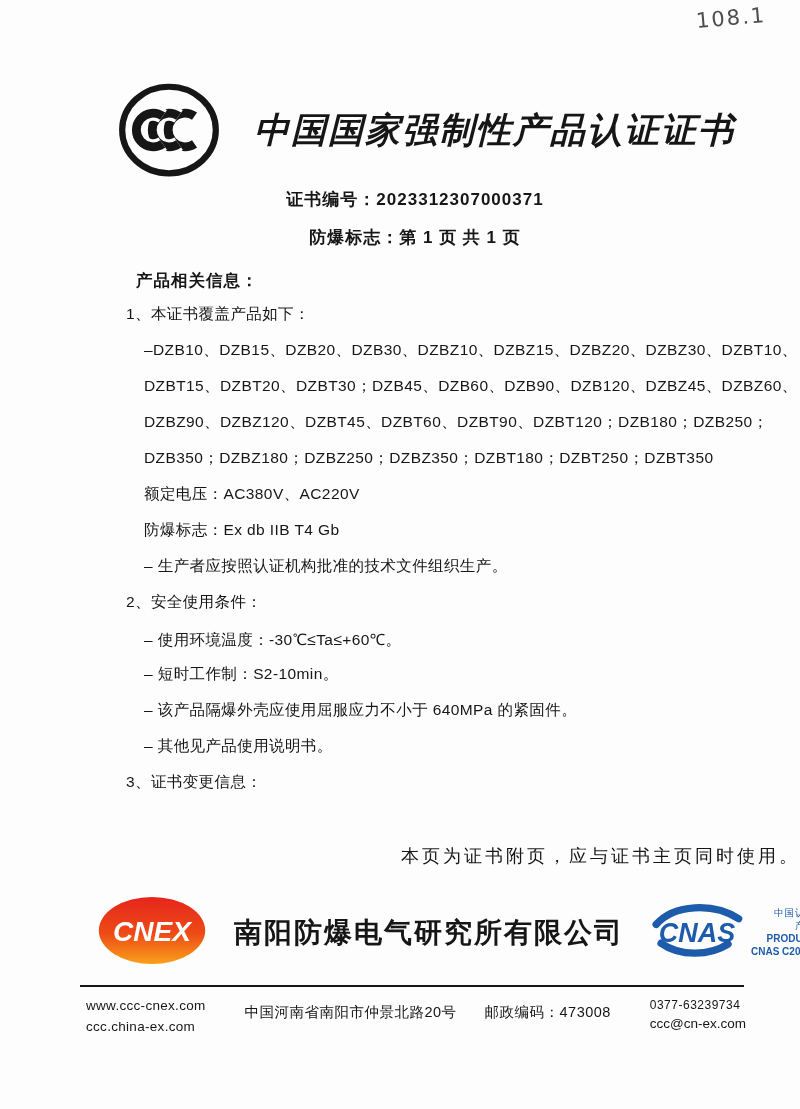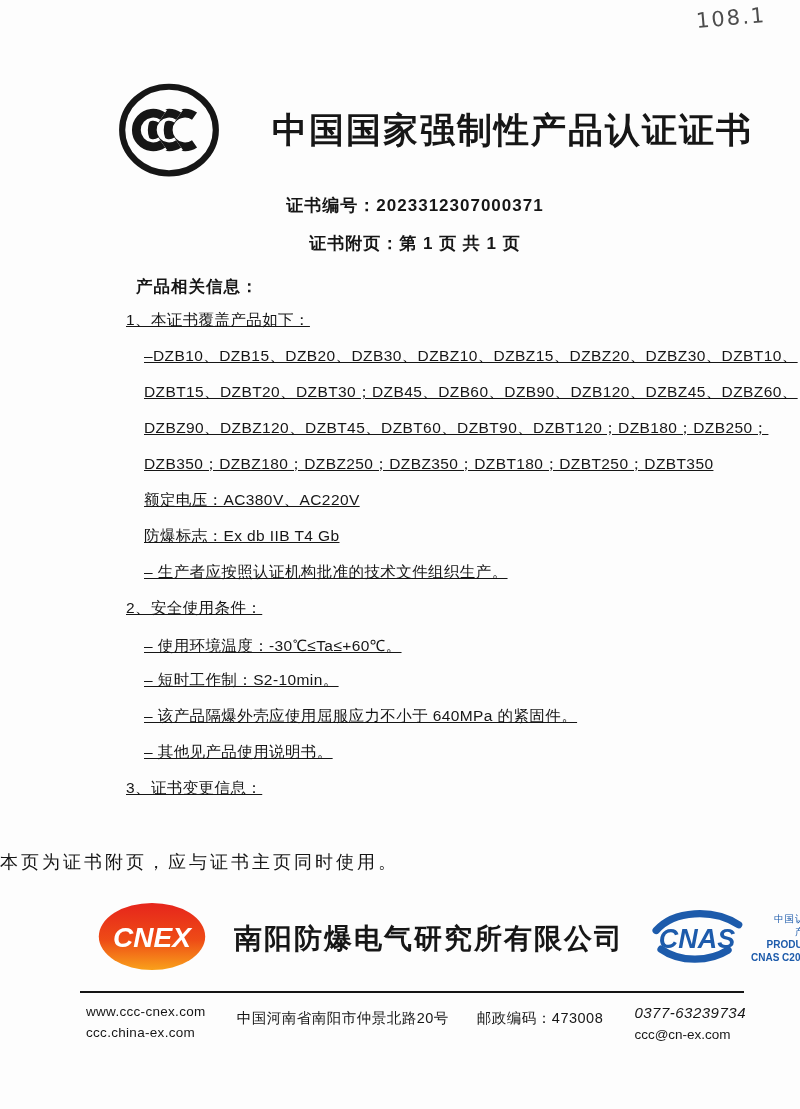--- a/index.html
+++ b/index.html
@@ -7,44 +7,44 @@
   .page {
     width:800px; height:1109px; margin:0 auto; position:relative;
     background:#fdfdfd; color:#161616; overflow:hidden;
     font-family:"Liberation Sans", sans-serif;
   }
   .handwritten {
     position:absolute; top:6px; right:34px;
     font-family:"DejaVu Sans", sans-serif;
     font-size:21px; color:#4d4d4d; transform:rotate(-5deg); letter-spacing:2px;
   }
-  .header { display:flex; align-items:center; gap:50px; padding:80px 0 0 116px; }
+  .header { display:flex; align-items:center; gap:32px; padding:80px 0 0 116px;font-style:italic; }
   .ccc-logo svg { display:block; }
   .doc-title { font-size:35px; font-weight:bold; letter-spacing:2px; white-space:nowrap; }
-  .cert-block { text-align:center; padding-left:30px; margin-top:14px; }
+  .cert-block { text-align:center; padding-left:30px; margin-top:8px; }
   .cert-line { font-weight:bold; font-size:17px; letter-spacing:1px; margin-bottom:15px; }
   .body { padding:6px 60px 0 124px; }
   .section-heading { font-weight:bold; font-size:16.5px; letter-spacing:1px; margin-bottom:12px;margin-left:12px; }
-  .line { font-size:15.5px; height:22px; margin-bottom:14px; letter-spacing:0.4px; white-space:nowrap;text-decoration:underline; }
+  .line { font-size:15.5px; height:22px; margin-bottom:14px; letter-spacing:0.4px; white-space:nowrap; }
   .l1 { margin-left:2px; }
   .l2 { margin-left:20px; }
-  .closing-note { text-align:left; margin-top:50px; font-size:18px; letter-spacing:3px; }
+  .closing-note { text-align:right; margin-top:50px; font-size:18px; letter-spacing:3px; }
   .logo-row { display:flex; align-items:center; margin-top:26px; padding-left:96px;text-align:right; }
   .company-name { font-size:28px; font-weight:bold; letter-spacing:2px; margin:0 24px 0 26px; white-space:nowrap; }
   .cnas-block { display:flex; align-items:center; gap:5px; }
   .cnas-caption { color:#1d5bab; line-height:1.3; }
   .cnas-caption .cjk { font-size:9.5px; letter-spacing:1px; }
   .cnas-caption .en { font-size:10px; font-weight:bold; white-space:nowrap; }
   .separator { height:2px; background:#151515; margin:14px 56px 0 80px; }
   .bottom-bar { display:flex; justify-content:space-between; align-items:flex-start; padding:9px 54px 0 86px; }
   .websites { font-size:13.5px; line-height:1.55; letter-spacing:0.3px; }
   .address-block { font-size:14.5px; padding-top:7px; letter-spacing:0.5px; white-space:nowrap; }
   .address-block .gap { display:inline-block; width:28px; }
   .contact-block { line-height:1.5; }
-  .contact-block .phone { font-size:15px; letter-spacing:0.5px;font-style:italic; }
+  .contact-block .phone { font-size:12px; letter-spacing:0.5px; }
   .contact-block .email { font-size:13.5px; }
 </style>
 </head>
 <body>
 
 <div class="page">
 
   <div class="handwritten">108.1</div>
 
   <div class="header">
@@ -57,21 +57,21 @@
         <path d="M 70.9 40.4 A 19 19 0 1 0 70.9 71.6" fill="none" stroke="#161616" stroke-width="10"></path>
         <path d="M 52.9 40.4 A 19 19 0 1 0 52.9 71.6" fill="none" stroke="#fdfdfd" stroke-width="17"></path>
         <path d="M 52.9 40.4 A 19 19 0 1 0 52.9 71.6" fill="none" stroke="#161616" stroke-width="10"></path>
       </svg>
     </div>
     <div class="doc-title">中国国家强制性产品认证证书</div>
   </div>
 
   <div class="cert-block">
     <div class="cert-line"><span>证书编号：</span><span>2023312307000371</span></div>
-    <div class="cert-line"><span>证书附页：</span><span>第 1 页  共 1 页</span></div>
+    <div class="cert-line"><span>防爆标志：</span><span>第 1 页  共 1 页</span></div>
   </div>
 
   <div class="body">
     <div class="section-heading">产品相关信息：</div>
     <div class="line l1">1、本证书覆盖产品如下：</div>
     <div class="line l2">–DZB10、DZB15、DZB20、DZB30、DZBZ10、DZBZ15、DZBZ20、DZBZ30、DZBT10、</div>
     <div class="line l2">DZBT15、DZBT20、DZBT30；DZB45、DZB60、DZB90、DZB120、DZBZ45、DZBZ60、</div>
     <div class="line l2">DZBZ90、DZBZ120、DZBT45、DZBT60、DZBT90、DZBT120；DZB180；DZB250；</div>
     <div class="line l2">DZB350；DZBZ180；DZBZ250；DZBZ350；DZBT180；DZBT250；DZBT350</div>
     <div class="line l2">额定电压：AC380V、AC220V</div>

